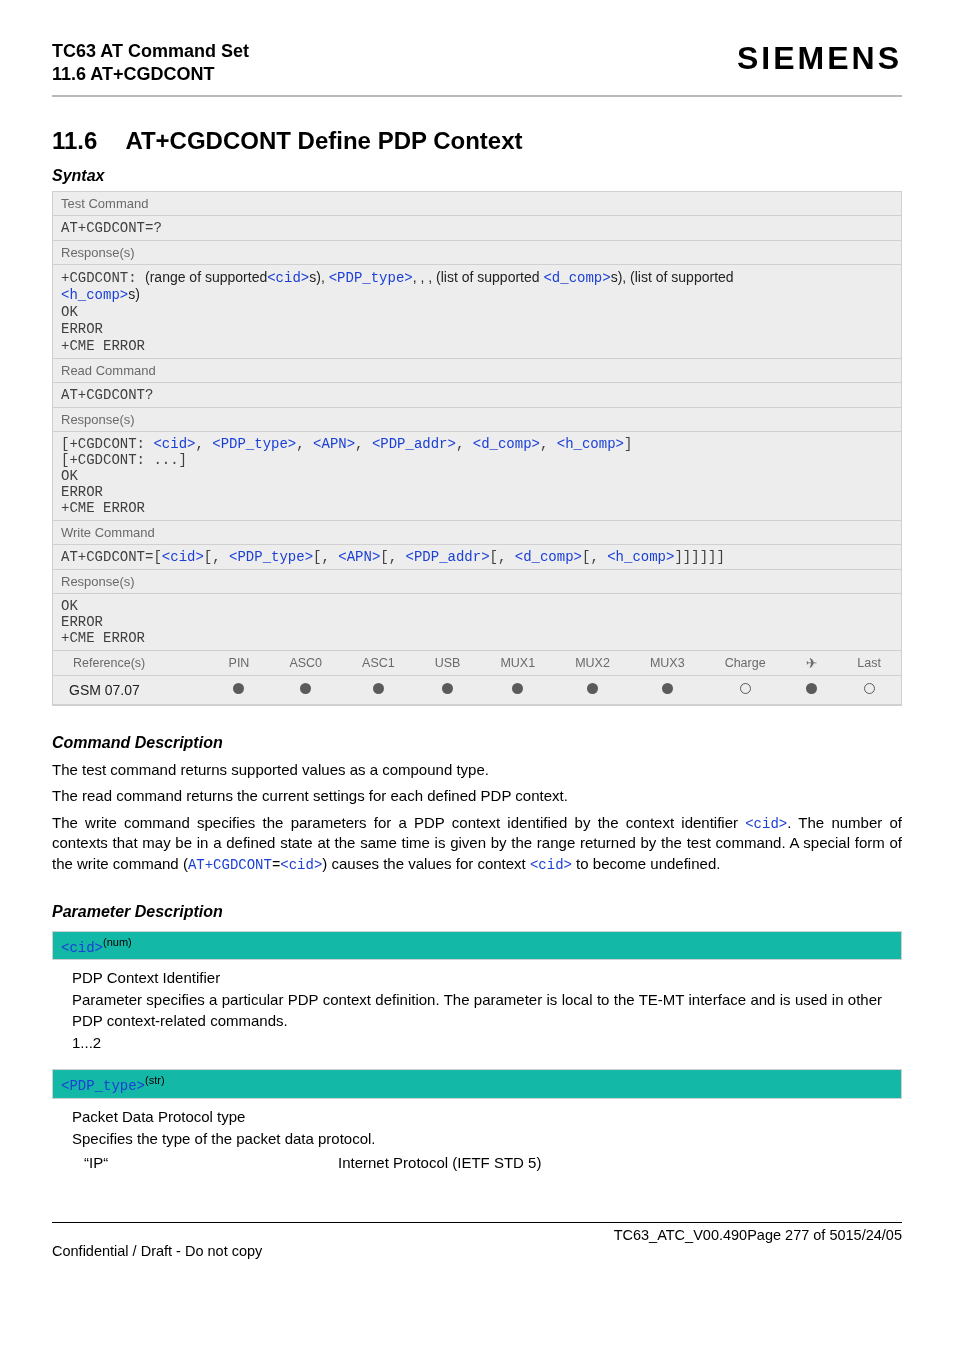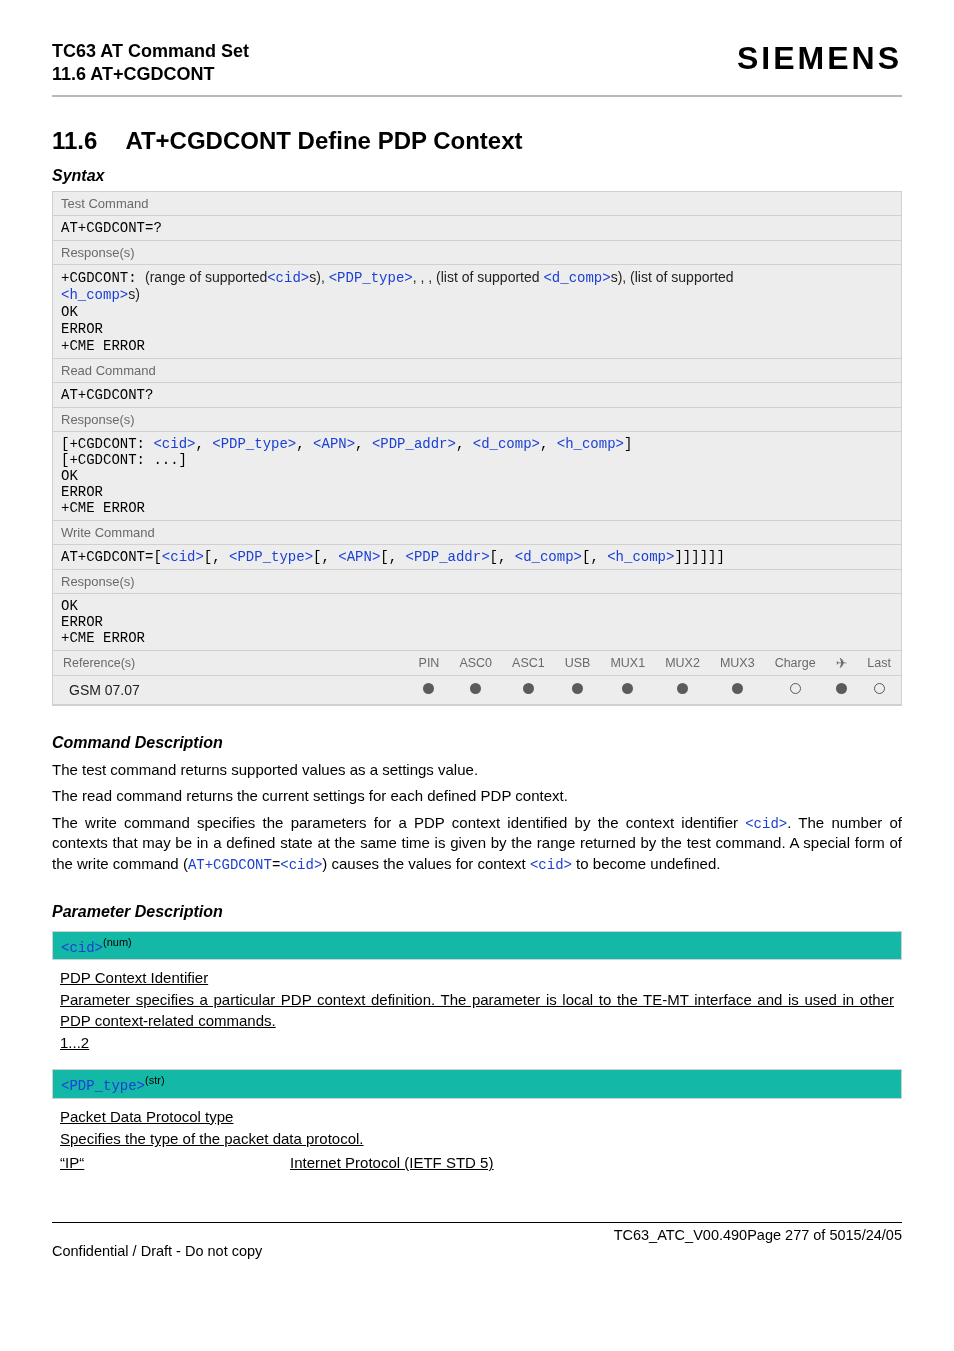--- a/index.html
+++ b/index.html
@@ -34,27 +34,27 @@
   }
   .box-last { border-bottom: 1px solid #d0d0d0; }
   .box .row {
     padding: 4px 8px;
     border-bottom: 1px solid #d0d0d0;
   }
   .box .row:last-child { border-bottom: none; }
   .box .lbl { color: #6a6a6a; font-size: 13px; }
   .mono { font-family: "Courier New", monospace; font-size: 14px; }
   .blue { color: #1a3fd6; }
-  .cmd-dark { color: #000000; }
+  .cmd-dark { color: #404040; }
   .darktxt { color: #222; }
 
   .ref-table { width: 100%; border-collapse: collapse; font-size: 12.5px; color:#555; }
   .ref-table th, .ref-table td {
     text-align: center;
-    padding: 4px 10px;
+    padding: 4px 20px;
     border-bottom: 1px solid #d0d0d0;
   }
   .ref-table tr.head th { font-weight: normal; color:#6a6a6a; }
   .ref-table th.refcol, .ref-table td.refcol { text-align: left; width: 340px; color:#555;}
   .ref-table td.value { color:#222; font-size:14px; text-align:left; padding:6px 16px;}
   .dot-filled, .dot-empty {
     display: inline-block; width: 11px; height: 11px; border-radius: 50%;
   }
   .dot-filled { background: #5b5b5b; }
   .dot-empty { border: 1.5px solid #5b5b5b; background: transparent; width:9px; height:9px;}
@@ -65,21 +65,21 @@
 
   .param-box {
     background: #14b8a6;
     border: 1px solid #d0d0d0;
     padding: 4px 8px;
     font-size: 14px;
     margin-top: 10px;
   }
   .super { font-size: 11px; vertical-align: super; }
   .param-body { font-size: 15px; padding: 6px 8px 4px 8px; line-height: 1.35; }
-  .param-body div { margin: 2px 0; text-decoration: underline; }
+  .param-body div { margin: 2px 12px; }
   .just { text-align: justify; }
   .kv-row { display:flex; }
   .kv-key { width: 230px; }
 
   .foot-rule { border: none; border-top: 1.5px solid #000; margin: 40px 0 2px 0; }
   .foot {
     display: flex; justify-content: flex-end; font-size: 14.5px;
     padding: 2px 0 0 0;
   }
   .foot .l { text-align: left; }
@@ -172,21 +172,21 @@
         <td><span class="dot-filled"></span></td>
         <td><span class="dot-empty"></span></td>
         <td><span class="dot-filled"></span></td>
         <td><span class="dot-empty"></span></td>
       </tr>
     </tbody>
       </table>
   </div>
 
   <div class="desc-h">Command Description</div>
-  <p class="body">The test command returns supported values as a settings value.</p>
+  <p class="body">The test command returns supported values as a compound type.</p>
   <p class="body">The read command returns the current settings for each defined PDP context.</p>
   <p class="body">
     <span>The write command specifies the parameters for a PDP context identified by the context identifier </span><span class="mono blue">&lt;cid&gt;</span><span>. The number of contexts that may be in a defined state at the same time is given by the range returned by the test command. A special form of the write command (</span><span class="mono blue">AT+CGDCONT</span><span class="mono">=</span><span class="mono blue">&lt;cid&gt;</span><span>) causes the values for context </span><span class="mono blue">&lt;cid&gt;</span><span> to become undefined.</span>
   </p>
 
   <div class="desc-h">Parameter Description</div>
 
   <div class="param-box">
     <span class="mono blue">&lt;cid&gt;</span><span class="super">(num)</span>
   </div>

